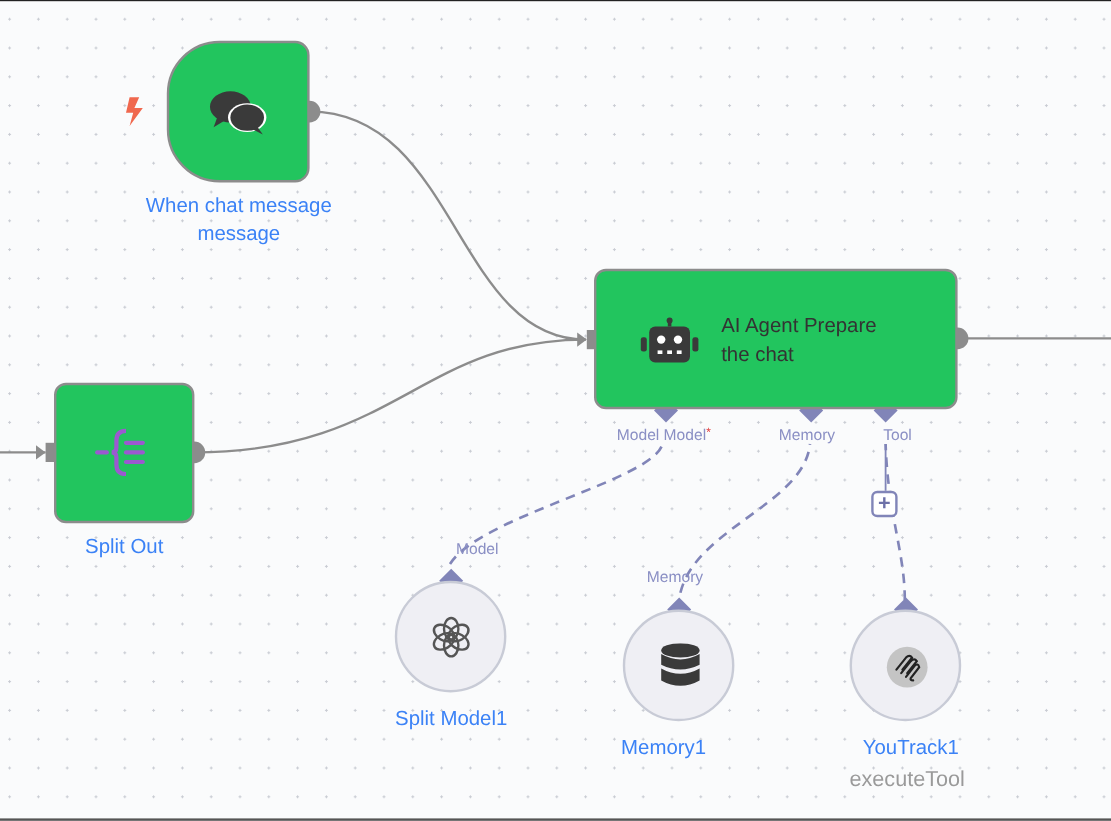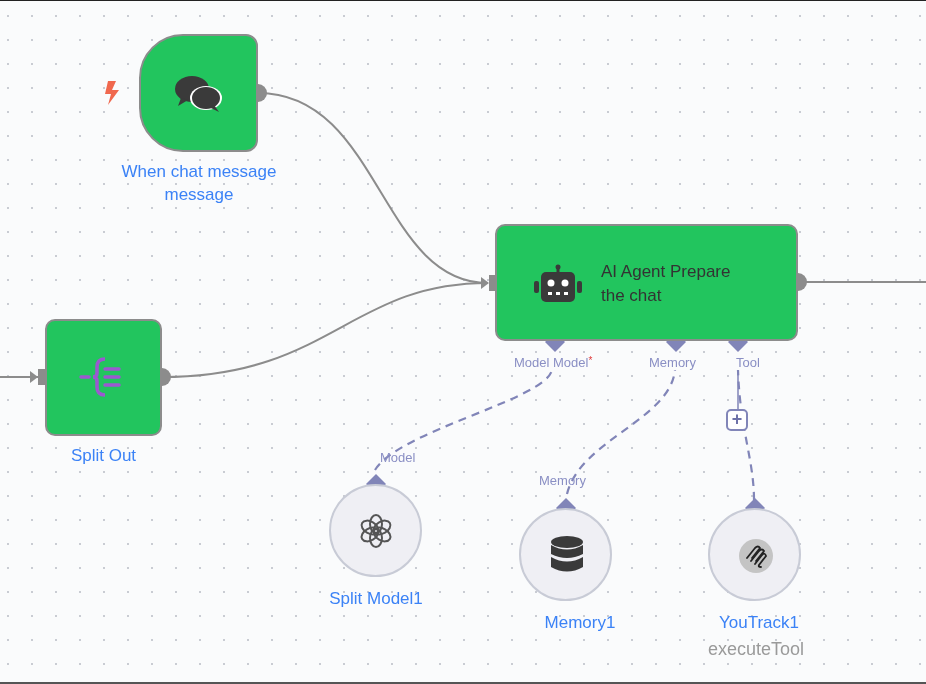--- a/index.html
+++ b/index.html
@@ -146,21 +146,21 @@
 <div class="n-label" style="left:296px;top:587px;width:160px;">Split Model1</div>
 
 <div class="port-label" style="left:539px;top:473px;">Memory</div>
 <div class="sub" style="left:519px;top:508px;">
   <svg class="icon" style="left:29px;top:26px" width="34" height="38" viewBox="0 0 34 38">
     <ellipse cx="17" cy="6" rx="16" ry="6" fill="#3a3a3a"></ellipse>
     <path d="M1 9 Q17 18 33 9 L33 18 Q17 26 1 18 Z" fill="#3a3a3a"></path>
     <path d="M1 21 Q17 30 33 21 L33 31 Q17 40 1 31 Z" fill="#3a3a3a"></path>
   </svg>
 </div>
-<div class="n-label" style="left:520px;top:611px;width:120px;">Memory1</div>
+<div class="n-label" style="left:493px;top:611px;width:120px;">Memory1</div>
 
 <div class="sub" style="left:708px;top:508px;">
   <svg class="icon" style="left:28px;top:28px" width="36" height="36" viewBox="0 0 36 36">
     <circle cx="18" cy="18" r="17" fill="#c4c4c4"></circle>
     <path d="M9 20 L17 10 Q20 7 22 10 L14 20 M13 23 L21 13 Q24 10 26 13 L18 23 M17 26 L24 17 Q27 14 28 18 L21 27 Q20 29 23 29" fill="none" stroke="#222" stroke-width="1.8" stroke-linecap="round"></path>
   </svg>
 </div>
 <div class="n-label" style="left:699px;top:611px;width:120px;">YouTrack1</div>
 <div class="n-sub" style="left:696px;top:639px;width:120px;">executeTool</div>
 

